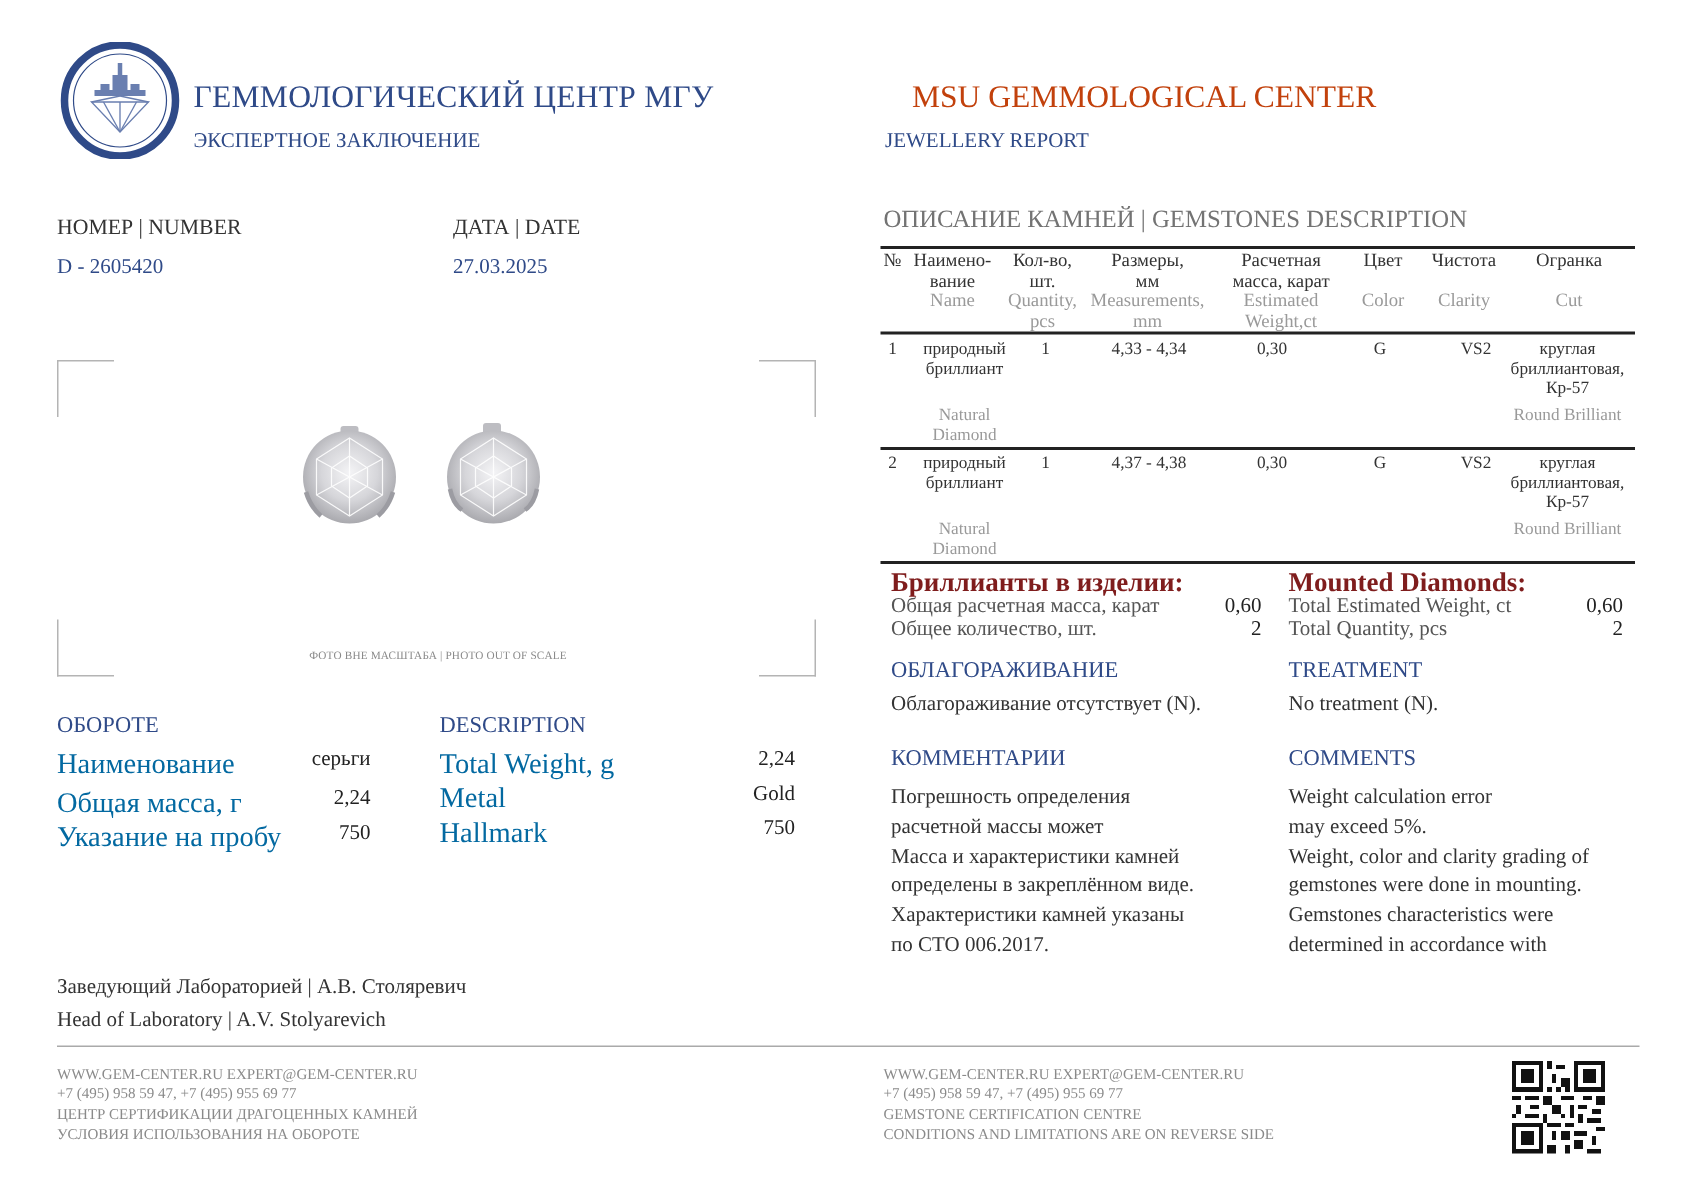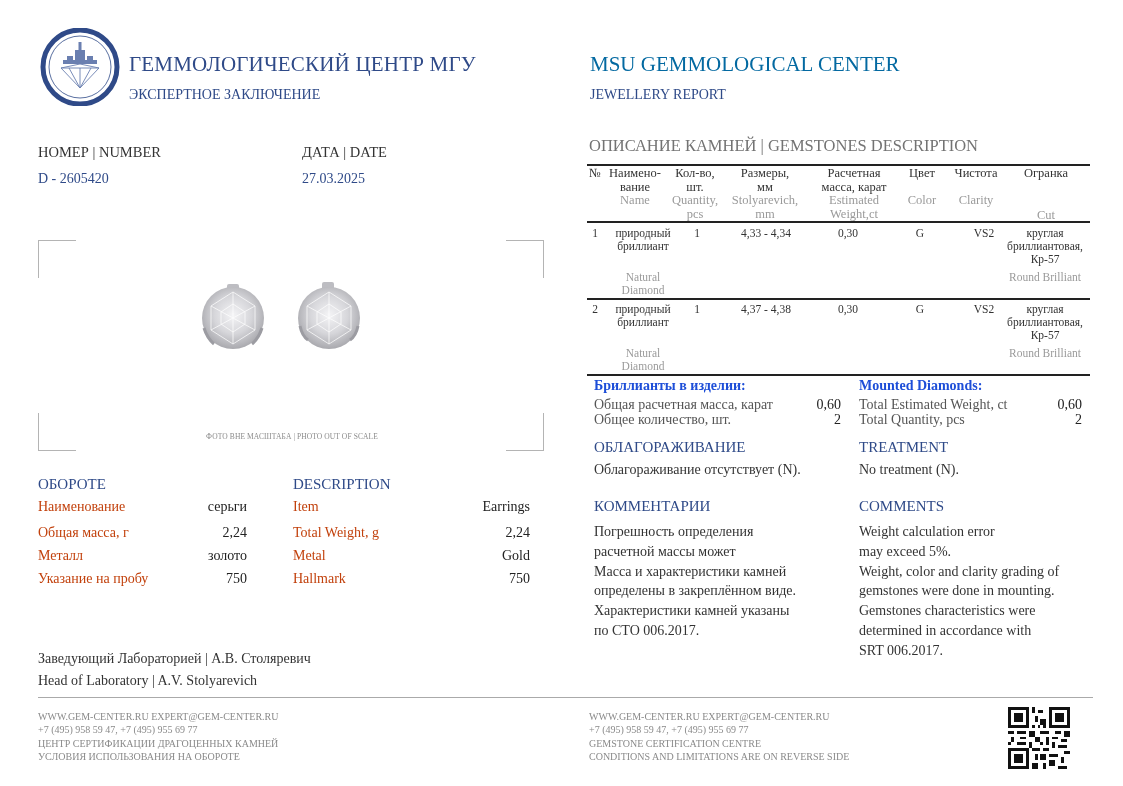--- a/index.html
+++ b/index.html
@@ -4,45 +4,45 @@
 <style>
   * { box-sizing: border-box; margin: 0; padding: 0; }
   html, body { width: 1123px; height: 786px; background: #ffffff; overflow: hidden; }
   body { position: relative; font-family: "Liberation Serif", "DejaVu Serif", serif; color: #333; }
   .abs { position: absolute; }
 
   
   .logo { left: 39px; top: 28px; width: 82px; height: 78px; }
   .title-ru { left: 129px; top: 52px; font-size: 21px; color: #2f4a88; letter-spacing: 0.2px; }
   .sub-ru { left: 129px; top: 87px; font-size: 14px; color: #2f4a88; }
-  .title-en { left: 590px; top: 52px; font-size: 21px; color: #0369a1; }
+  .title-en { left: 608px; top: 52px; font-size: 21px; color: #c2410c; }
   .sub-en { left: 590px; top: 87px; font-size: 14px; color: #2f4a88; }
 
   
   .lbl { font-size: 14.5px; color: #333; }
   .val { font-size: 14px; color: #2f4a88; }
 
   
   .corner { position: absolute; width: 38px; height: 38px; border-color: #b4b4b4; border-style: solid; border-width: 0; }
   .photo-caption { left: 0; top: 432px; width: 584px; text-align: center; font-size: 7.5px; color: #8a8a8a; letter-spacing: 0.1px; }
 
   
   .sec-head { font-size: 15px; color: #2f4a88; }
-  .row-lbl { font-size: 14px; color: #c2410c; }
+  .row-lbl { font-size: 19px; color: #0369a1; }
   .row-val { font-size: 14px; color: #222; text-align: right; }
 
   
   .gem-title { left: 589px; top: 136px; font-size: 16.5px; color: #737373; }
   .hr { position: absolute; height: 1.5px; background: #222; }
   .th { position: absolute; font-size: 12.5px; color: #333; text-align: center; line-height: 13.5px; }
   .th .en { color: #9a9a9a; display:block; }
   .td { position: absolute; font-size: 11.5px; color: #333; text-align: center; line-height: 13px; }
   .td-en { position: absolute; font-size: 11.5px; color: #9a9a9a; text-align: center; line-height: 13px; }
 
-  .sum-bold { font-size: 14px; font-weight: bold; color: #1d4ed8; }
+  .sum-bold { font-size: 18px; font-weight: bold; color: #7f1d1d; }
   .sum-lbl { font-size: 14px; color: #555; line-height: 15px; }
   .sum-val { font-size: 14px; color: #222; text-align: right; line-height: 15px; }
 
   .body-txt { font-size: 14px; color: #333; line-height: 19.8px; }
 
   .sig { font-size: 14px; color: #333; }
   .footer-line { position: absolute; left: 38px; top: 697px; width: 1055px; height: 1px; background: #aaa; }
   .foot { font-size: 10px; color: #8a8a8a; line-height: 13.3px; }
 </style>
 </head>
@@ -130,35 +130,27 @@
 <div class="abs" style="left:38px; top:499px; width:209px;">
   <div style="position:relative; height:26px;">
     <span class="abs row-lbl" style="left:0;top:0;">Наименование</span>
     <span class="abs row-val" style="right:0;top:0;">серьги</span>
   </div>
   <div style="position:relative; height:23px;">
     <span class="abs row-lbl" style="left:0;top:0;">Общая масса, г</span>
     <span class="abs row-val" style="right:0;top:0;">2,24</span>
   </div>
   <div style="position:relative; height:23px;">
-    <span class="abs row-lbl" style="left:0;top:0;">Металл</span>
-    <span class="abs row-val" style="right:0;top:0;">золото</span>
-  </div>
-  <div style="position:relative; height:23px;">
     <span class="abs row-lbl" style="left:0;top:0;">Указание на пробу</span>
     <span class="abs row-val" style="right:0;top:0;">750</span>
   </div>
 </div>
 
 <div class="abs sec-head" style="left:293px; top:476px;">DESCRIPTION</div>
 <div class="abs" style="left:293px; top:499px; width:237px;">
-  <div style="position:relative; height:26px;">
-    <span class="abs row-lbl" style="left:0;top:0;">Item</span>
-    <span class="abs row-val" style="right:0;top:0;">Earrings</span>
-  </div>
   <div style="position:relative; height:23px;">
     <span class="abs row-lbl" style="left:0;top:0;">Total Weight, g</span>
     <span class="abs row-val" style="right:0;top:0;">2,24</span>
   </div>
   <div style="position:relative; height:23px;">
     <span class="abs row-lbl" style="left:0;top:0;text-align:center;">Metal</span>
     <span class="abs row-val" style="right:0;top:0;">Gold</span>
   </div>
   <div style="position:relative; height:23px;">
     <span class="abs row-lbl" style="left:0;top:0;">Hallmark</span>
@@ -175,39 +167,39 @@
 вание</span><span class="en">Name</span></div>
   <div class="th" style="left:667px; top:167px; width:56px;">
       <span style="white-space:pre-line; display:block;">Кол-во,
 шт.</span>
       <span class="en" style="white-space:pre-line;">Quantity,
 pcs</span>
     </div>
   <div class="th" style="left:722px; top:167px; width:86px;">
       <span style="white-space:pre-line; display:block;">Размеры,
 мм</span>
-      <span class="en" style="white-space:pre-line;">Stolyarevich,
+      <span class="en" style="white-space:pre-line;">Measurements,
 mm</span>
     </div>
   <div class="th" style="left:812px; top:167px; width:84px;">
       <span style="white-space:pre-line; display:block;">Расчетная
 масса, карат</span>
       <span class="en" style="white-space:pre-line;">Estimated
 Weight,ct</span>
     </div>
   <div class="th" style="left:900px; top:167px; width:44px;">
       <span style="display:block; margin-bottom:13px;">Цвет</span>
       <span class="en">Color</span>
     </div>
   <div class="th" style="left:946px; top:167px; width:60px;">
       <span style="display:block; margin-bottom:13px;">Чистота</span>
       <span class="en">Clarity</span>
     </div>
   <div class="th" style="left:1006px; top:167px; width:80px;">
-      <span style="display:block; margin-bottom:28px;">Огранка</span>
+      <span style="display:block; margin-bottom:13px;">Огранка</span>
       <span class="en">Cut</span>
     </div>
 </div>
 
 <div class="hr" style="left:587px; top:221px; width:503px;"></div>
 
 <div>
   <div class="td" style="left:589px; top:227px; width:12px;">1</div>
   <div class="td" style="left:603px; top:227px; width:80px; white-space:pre-line;">природный
 бриллиант</div>
@@ -272,21 +264,20 @@
   <div>по СТО 006.2017.</div>
 </div>
 <div class="abs sec-head" style="left:859px; top:498px;">COMMENTS</div>
 <div class="abs body-txt" style="left:859px; top:522px;">
   <div>Weight calculation error</div>
   <div>may exceed 5%.</div>
   <div>Weight, color and clarity grading of</div>
   <div>gemstones were done in mounting.</div>
   <div>Gemstones characteristics were</div>
   <div>determined in accordance with</div>
-  <div>SRT 006.2017.</div>
 </div>
 
 <div class="abs sig" style="left:38px; top:651px;">Заведующий Лабораторией  | А.В. Столяревич</div>
 <div class="abs sig" style="left:38px; top:673px;">Head of Laboratory  | A.V. Stolyarevich</div>
 
 <div class="footer-line"></div>
 <div class="abs foot" style="left:38px; top:710px;">
   <div>WWW.GEM-CENTER.RU EXPERT@GEM-CENTER.RU</div>
   <div>+7 (495) 958 59 47, +7 (495) 955 69 77</div>
   <div>ЦЕНТР СЕРТИФИКАЦИИ ДРАГОЦЕННЫХ КАМНЕЙ</div>

